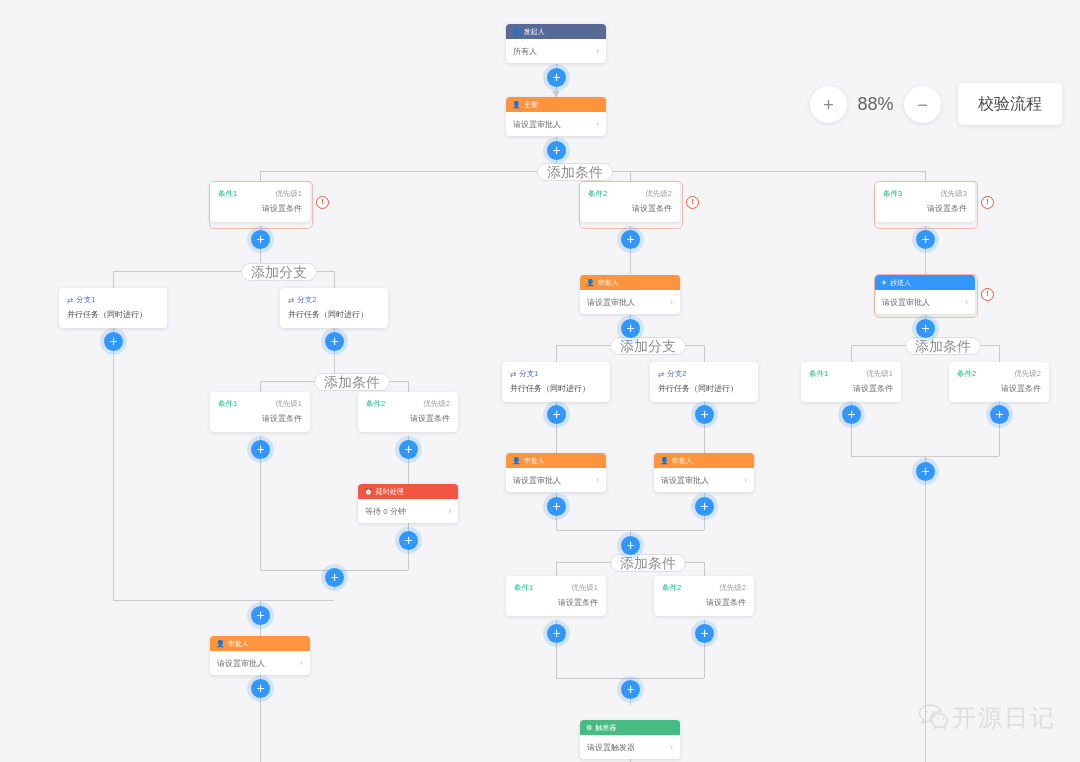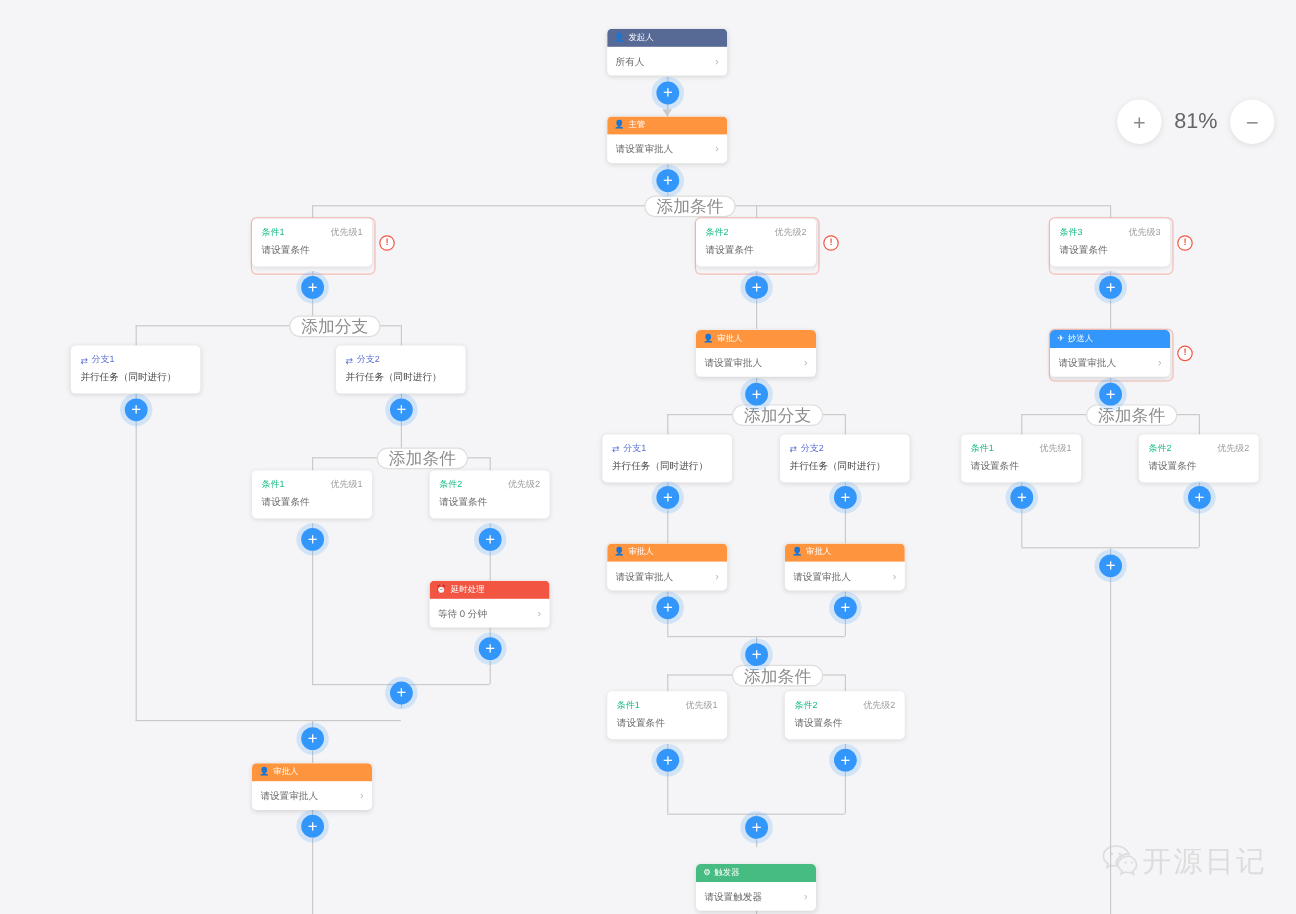--- a/index.html
+++ b/index.html
@@ -56,21 +56,21 @@
     display:flex;align-items:center;gap:3px;}
   .node.branch .bbody{font-size:8px;color:#4a4a4a;padding:4px 8px 8px 8px;}
 
   
   .node.cond{width:100px;background:#fff;border-radius:4px;
     box-shadow:0 1px 4px rgba(0,0,0,.10);}
   .node.cond .crow{display:flex;justify-content:space-between;
     padding:7px 8px 0 8px;}
   .node.cond .cname{font-size:7.5px;color:#15bc83;}
   .node.cond .cprio{font-size:7.5px;color:#9b9b9b;}
-  .node.cond .cbody{font-size:8px;color:#6b6b6b;padding:4px 8px 8px 8px;}
+  .node.cond .cbody{font-size:8px;color:#6b6b6b;padding:4px 8px 8px 8px;text-align:right;}
 
   
   .err{position:absolute;width:11px;height:11px;border-radius:50%;
     border:1px solid #f25643;color:#f25643;font-size:8px;line-height:9px;
     text-align:center;font-weight:bold;background:#fff;cursor:pointer;}
 
   
   .outline-err{position:absolute;border:1px solid #f6bdb4;border-radius:5px;}
 
   
@@ -430,22 +430,23 @@
   <div class="plus" style="left:251px;top:606px;">+</div>
   <div class="plus" style="left:547px;top:624px;">+</div>
   <div class="plus" style="left:695px;top:624px;">+</div>
   <div class="plus" style="left:251px;top:679px;">+</div>
   <div class="plus" style="left:621px;top:680px;">+</div>
 
 </div>
 
 <div id="toolbar">
   <button class="zbtn">+</button>
-  <span id="zoomval">81%</span>
+  <span id="zoomval">88%</span>
   <button class="zbtn">−</button>
+  <button id="validate">校验流程</button>
 </div>
 
 <div id="wm">
   <span>
     <svg width="34" height="30" viewBox="0 0 34 30" aria-hidden="true">
       <path d="M12 2C6 2 1.5 5.8 1.5 10.3c0 2.6 1.5 4.9 3.9 6.4L4.4 20l3.6-1.9c1.2.35 2.6.55 4 .55h.5c-.2-.6-.3-1.3-.3-1.95 0-4.5 4.5-8.1 10.1-8.1h.6C21.7 5 17.3 2 12 2z" fill="none" stroke="#c9c9c9" stroke-width="1.4"></path>
       <circle cx="8.4" cy="8.6" r="1.15" fill="#c9c9c9"></circle>
       <circle cx="15" cy="8.6" r="1.15" fill="#c9c9c9"></circle>
       <path d="M22.6 10.4c-5 0-9 3.1-9 6.9 0 2.2 1.4 4.1 3.4 5.4l-.8 2.6 3-1.6c1 .25 2.1.4 3.2.4.45 0 .9-.02 1.3-.07l3.1 1.6-.85-2.7c1.9-1.3 3.2-3.2 3.2-5.3 0-3.8-4.2-7.2-6.55-7.2z" fill="none" stroke="#c9c9c9" stroke-width="1.4"></path>
       <circle cx="20" cy="15.8" r=".95" fill="#c9c9c9"></circle>

